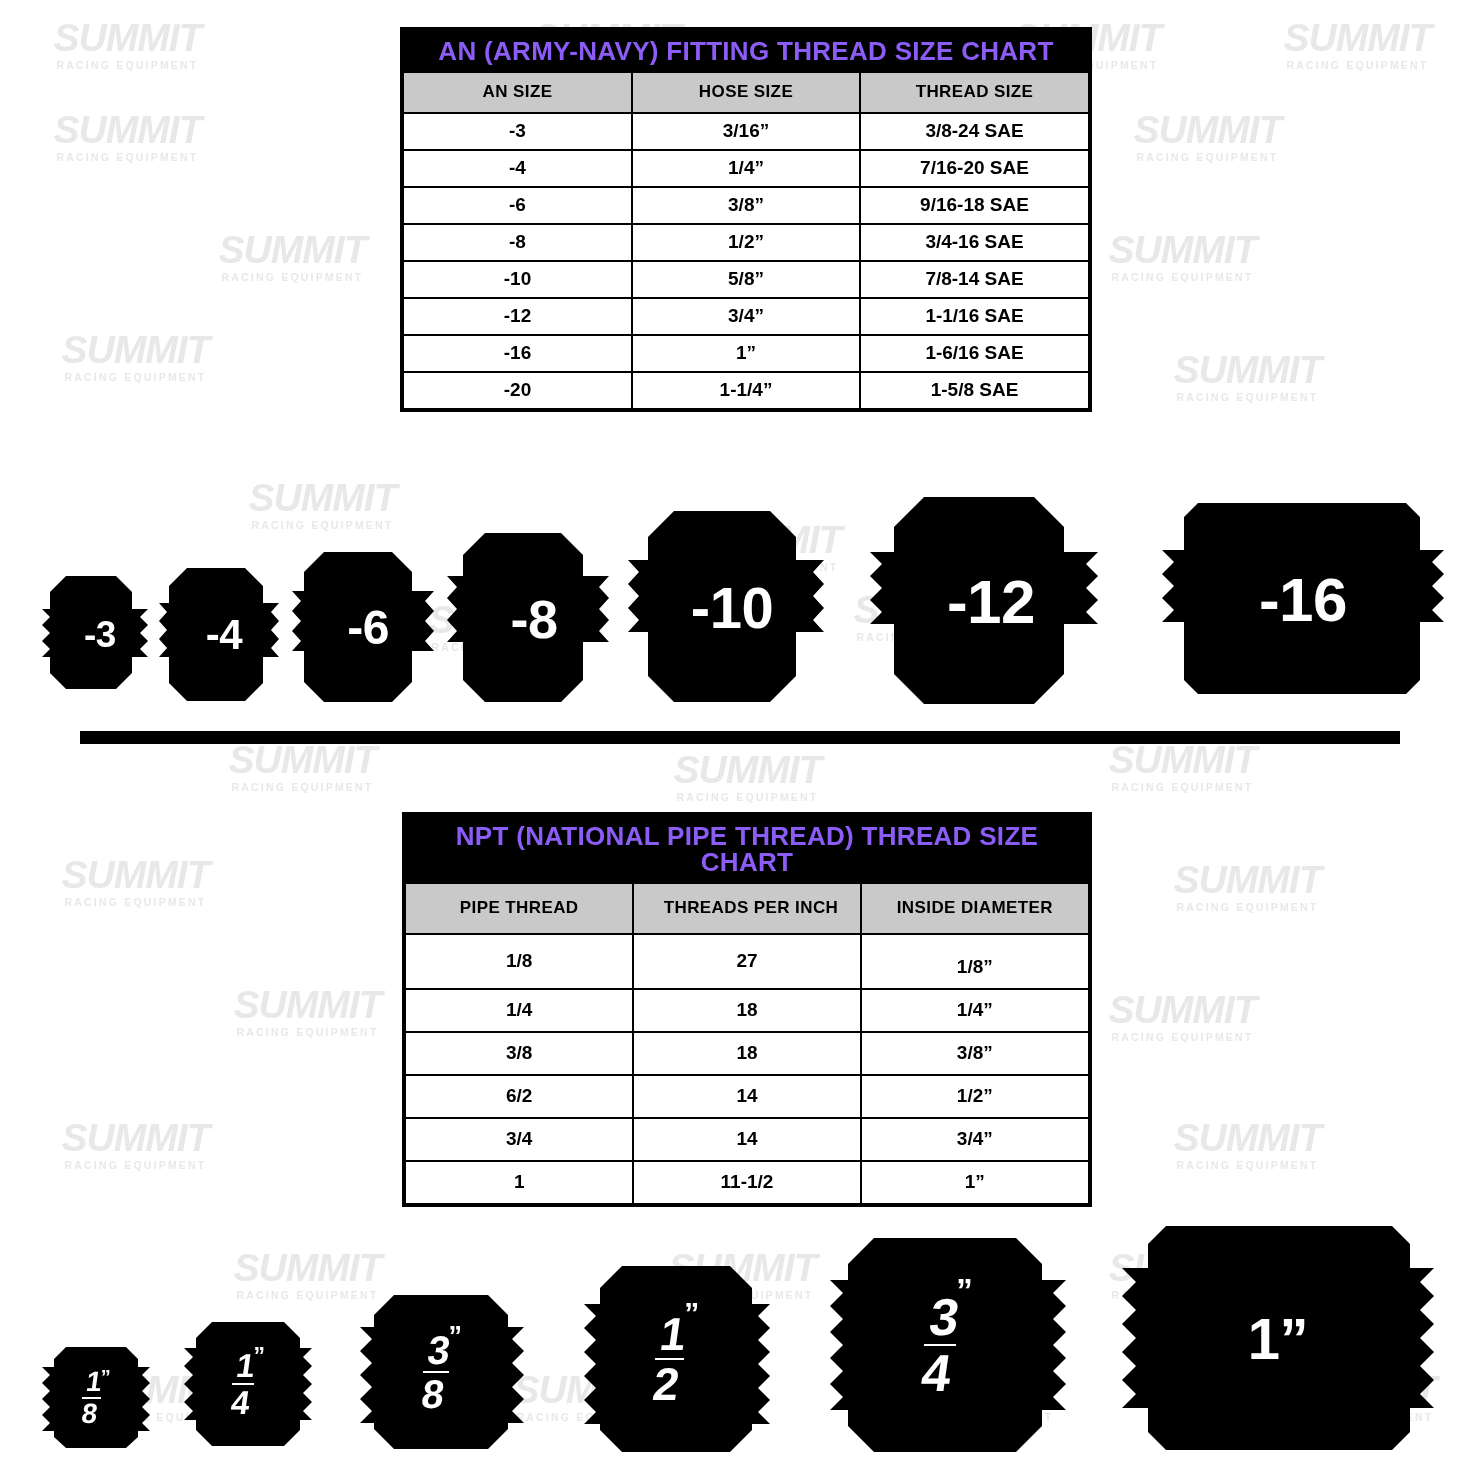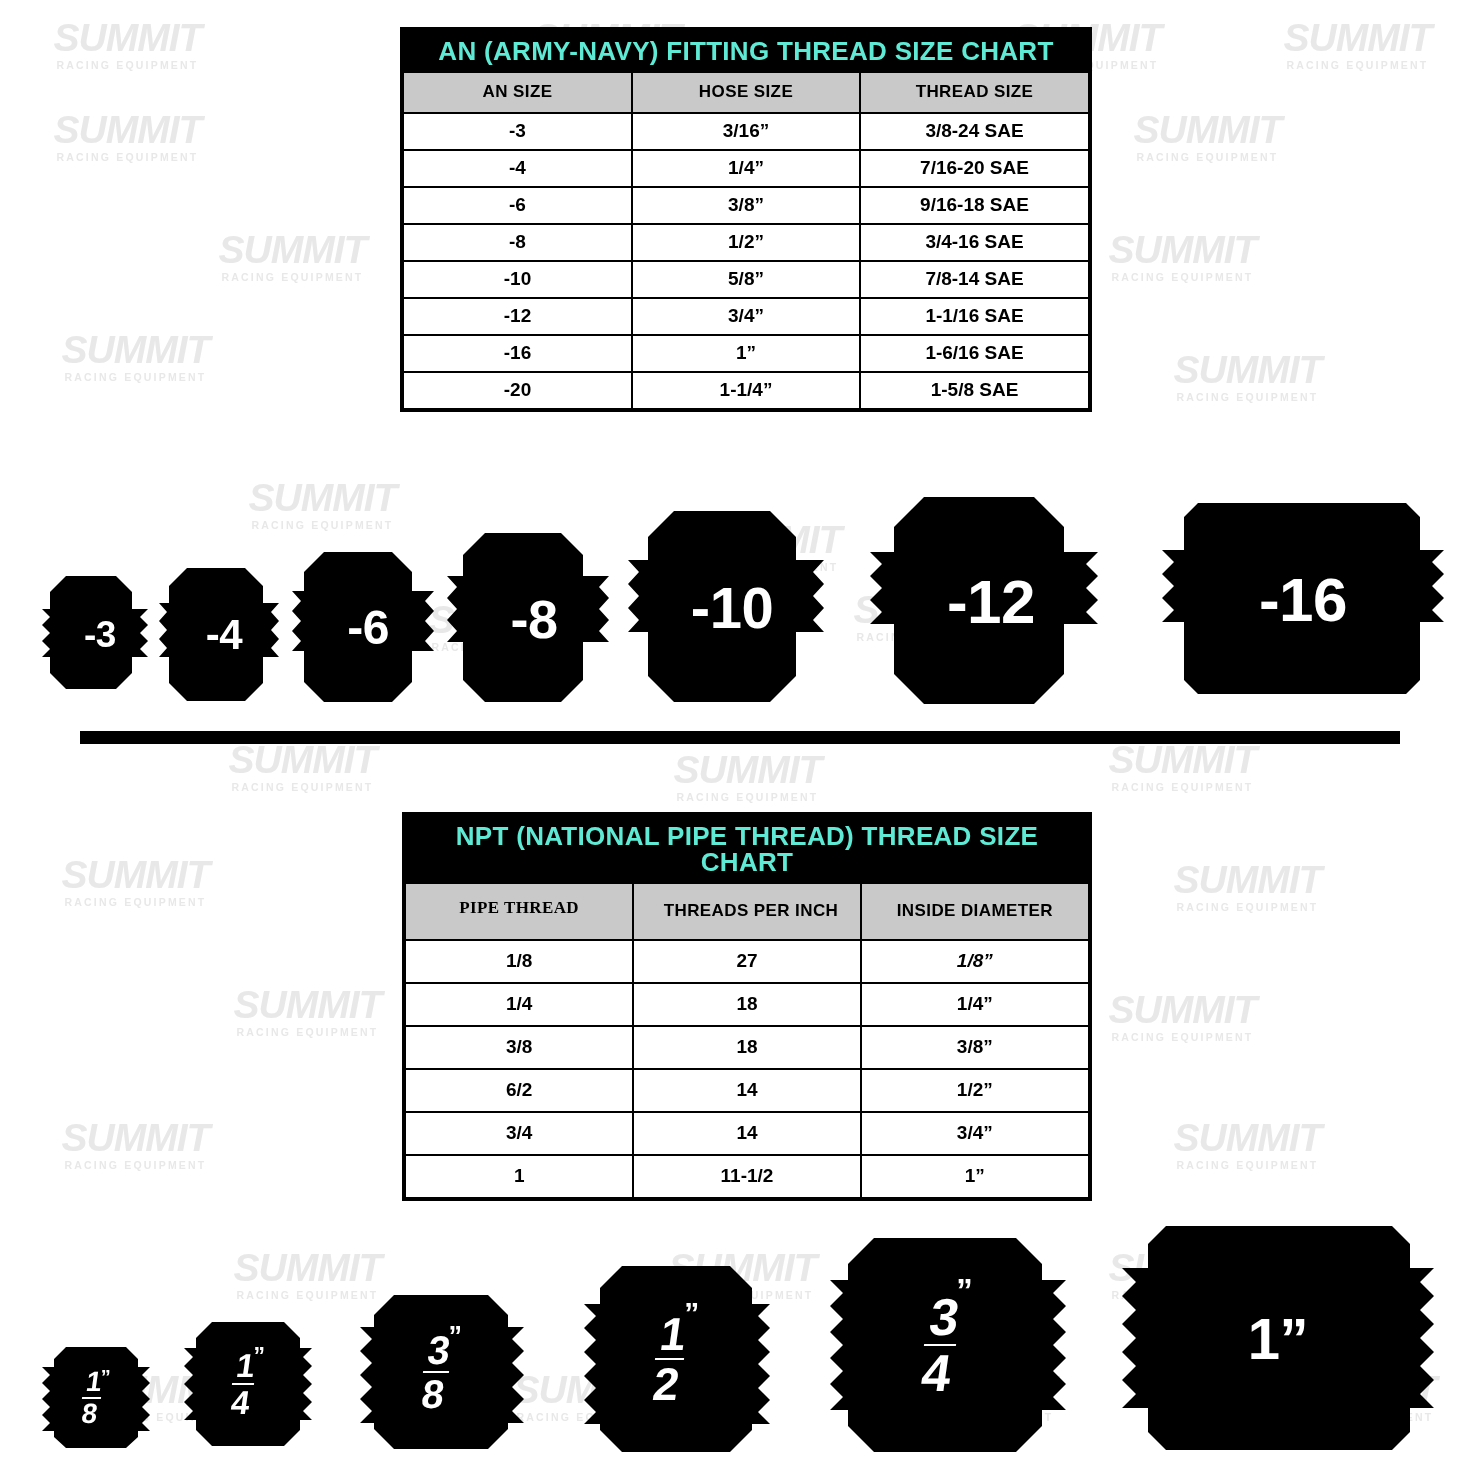--- a/index.html
+++ b/index.html
@@ -56,21 +56,21 @@
 
   
   .chart {
     position: absolute;
     border: 4px solid #000;
     background: #fff;
     box-sizing: border-box;
   }
   .chart-title {
     background: #000;
-    color: #5eead4;
+    color: #8b5cf6;
     text-align: center;
     font-family: "Liberation Sans", sans-serif;
     font-weight: bold;
     font-size: 26px;
     letter-spacing: 0.3px;
     padding: 7px 0 9px 0;
     line-height: 1;
   }
   table.tbl {
     width: 100%;
@@ -396,30 +396,30 @@
       <div class="nut-label" style="font-size:62px;">-16</div>
     </div>
 
     <div class="divider" style="left:80px; top:731px; width:1320px; height:13px;"></div>
 
     <div class="chart" style="left:402px; top:812px; width:690px;">
       <div class="chart-title">NPT (NATIONAL PIPE THREAD) THREAD SIZE CHART</div>
       <table class="tbl">
         <thead>
           <tr>
-            <th style="padding:14px 0 21px 0;font-family:Liberation Serif, serif;">PIPE THREAD</th>
+            <th style="padding:14px 0 15px 0;">PIPE THREAD</th>
             <th style="padding:14px 0 15px 8px;">THREADS PER INCH</th>
             <th style="padding:14px 0 15px 0;">INSIDE DIAMETER</th>
           </tr>
         </thead>
         <tbody>
           <tr>
             <td style="padding:9px 0 10px 0;">1/8</td>
             <td style="padding:9px 0 10px 0;">27</td>
-            <td style="padding:9px 0 10px 0;font-style:italic;">1/8”</td>
+            <td style="padding:21px 0 10px 0;">1/8”</td>
           </tr>
           <tr>
             <td style="padding:9px 0 10px 0;">1/4</td>
             <td style="padding:9px 0 10px 0;">18</td>
             <td style="padding:9px 0 10px 0;">1/4”</td>
           </tr>
           <tr>
             <td style="padding:9px 0 10px 0;border-radius:14px;">3/8</td>
             <td style="padding:9px 0 10px 0;">18</td>
             <td style="padding:9px 0 10px 0;">3/8”</td>

